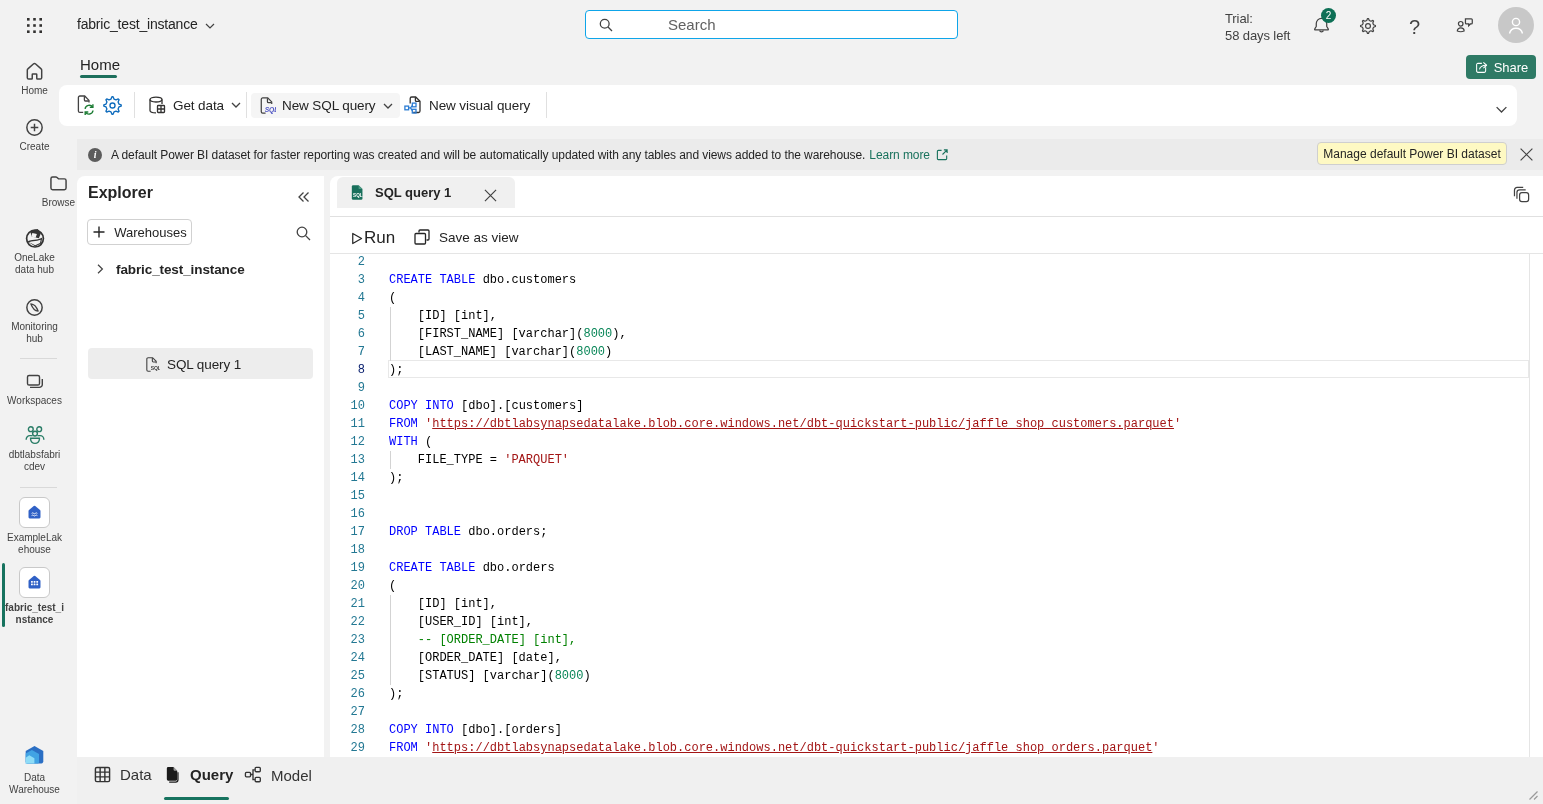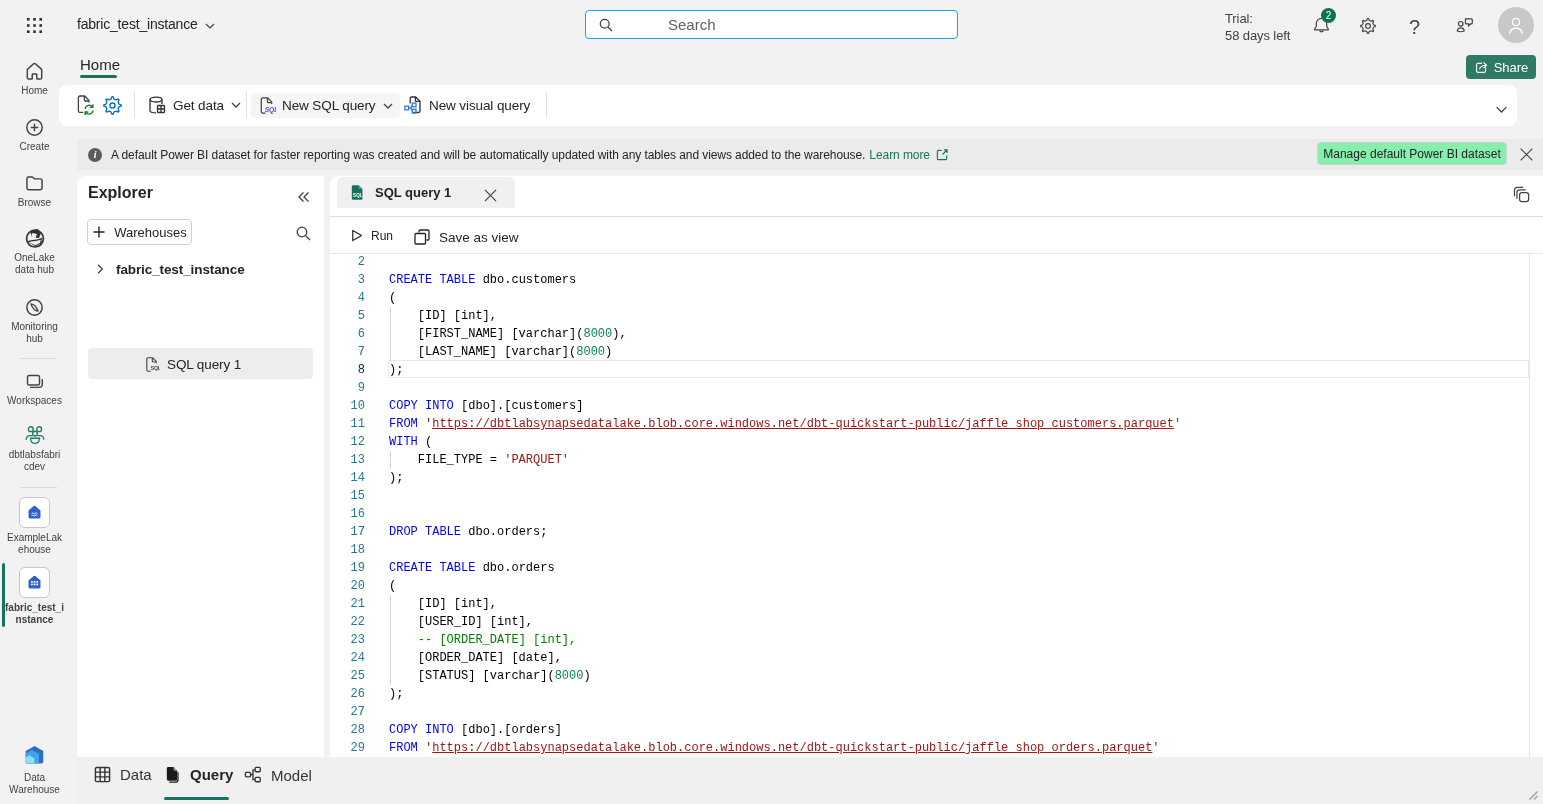--- a/index.html
+++ b/index.html
@@ -19,21 +19,21 @@
   #home-underline { left:80px; top:75px; width:37px; height:3px; background:#1d6f5c; border-radius:2px; }
   #share-btn { left:1466px; top:55px; width:70px; height:24px; background:#2e7a65; border-radius:4px; color:#fff; font-size:13px; display:flex; align-items:center; justify-content:center; gap:5px; }
   
   #ribbon { left:59px; top:85px; width:1458px; height:41px; background:#fff; border-radius:8px; }
   .rb { position:absolute; display:flex; align-items:center; font-size:13.5px; letter-spacing:-0.1px; color:#242424; gap:6px; height:26px; top:7px; white-space:nowrap; }
   .rsep { position:absolute; top:7px; width:1px; height:26px; background:#e0e0e0; }
   
   #banner { left:77px; top:139px; width:1466px; height:31px; background:#ebebeb; display:flex; align-items:center; font-size:12px; letter-spacing:-0.08px; color:#242424; white-space:nowrap; }
   #banner .info { width:14px; height:14px; border-radius:50%; background:#5c5c5c; color:#fff; font-size:10px; font-weight:bold; display:flex; align-items:center; justify-content:center; margin:0 9px 0 11px; font-family:"Liberation Serif",serif; font-style:italic; }
   #banner .learn { color:#19725d; margin-left:4px; }
-  #mng-btn { left:1317px; top:142px; width:190px; height:23px; background:#86efac; border:1px solid #cfcfcf; border-radius:4px; font-size:12px; color:#242424; display:flex; align-items:center; justify-content:center; }
+  #mng-btn { left:1317px; top:142px; width:190px; height:23px; background:#fef9c3; border:1px solid #cfcfcf; border-radius:4px; font-size:12px; color:#242424; display:flex; align-items:center; justify-content:center; }
   
   #rail { left:0; top:48px; width:77px; height:756px; }
   .rl { position:absolute; width:69px; text-align:center; font-size:10px; color:#424242; line-height:11.5px; }
   .rl svg { margin:0 auto; }
   .rdiv { position:absolute; left:20px; width:37px; height:1px; background:#d9d9d9; }
   .ritem-box { width:30px; height:30px; margin:0 auto; border:1px solid #c9c9c9; border-radius:6px; background:#fff; display:flex; align-items:center; justify-content:center; }
   
   #explorer { left:77px; top:176px; width:247px; height:581px; background:#fff; border-radius:8px 0 0 0;text-align:center; }
   #wh-btn { left:10px; top:43px; width:105px; height:26px; border:1px solid #d1d1d1; border-radius:4px; display:flex; align-items:center; justify-content:center; gap:8px; font-size:13px; color:#242424; }
   .trow { position:absolute; left:0; width:247px; height:32px; display:flex; align-items:center; font-size:13.5px; letter-spacing:-0.1px; color:#242424; }
@@ -234,21 +234,21 @@
   </div>
   <div class="rl" style="top:69px;">
     <svg width="21" height="21" viewBox="0 0 20 20">
         <g fill="none" stroke="#424242" stroke-width="1.4">
           <circle cx="10" cy="10" r="7.3"></circle>
           <path d="M10 6.4v7.2M6.4 10h7.2"></path>
         </g>
       </svg>
     <div style="margin-top:3px;">Create</div>
   </div>
-  <div class="rl" style="top:125px;">
+  <div class="rl" style="top:125px;margin-left:24px;">
     <svg width="21" height="21" viewBox="0 0 20 20">
         <path d="M2.8 5.4A1.6 1.6 0 014.4 3.8h3.1c.4 0 .8.16 1.1.45L10 5.6h5.6a1.6 1.6 0 011.6 1.6v7.2a1.6 1.6 0 01-1.6 1.6H4.4a1.6 1.6 0 01-1.6-1.6z" fill="none" stroke="#424242" stroke-width="1.4"></path>
       </svg>
     <div style="margin-top:3px;">Browse</div>
   </div>
   <div class="rl" style="top:179px;">
     <svg width="22" height="22" viewBox="0 0 22 22">
         <g>
           <circle cx="11" cy="11.6" r="8.4" fill="none" stroke="#333" stroke-width="1.7"></circle>
           <path d="M6.3 4.5L12.6 2.2a1.4 1.4 0 011.7.6l2.5 3.7-1.9 4.8-7.3-1.9z" fill="#333"></path>
@@ -382,21 +382,21 @@
   <div class="abs" style="left:1182px;top:9px;">
     <svg width="19" height="19" viewBox="0 0 20 20">
         <g fill="none" stroke="#424242" stroke-width="1.3">
           <rect x="8" y="8" width="9.5" height="9.5" rx="2.4"></rect>
           <path d="M5.2 14.4V8a2.8 2.8 0 012.8-2.8h6.4"></path>
           <path d="M2.6 11.8V5.4a2.8 2.8 0 012.8-2.8h6.4"></path>
         </g>
       </svg>
   </div>
   <div class="abs" id="tabline"></div>
-  <div class="abs" style="left:19px;top:52px;display:flex;align-items:center;gap:7px;font-size:12px;color:#242424;">
+  <div class="abs" style="left:19px;top:52px;display:flex;align-items:center;font-size:17px;color:#242424;">
     <svg width="15" height="15" viewBox="0 0 16 16">
         <path d="M4 2.6v10.8L13.4 8z" fill="none" stroke="#242424" stroke-width="1.3" stroke-linejoin="round"></path>
       </svg>
     <span>Run</span>
   </div>
   <div class="abs" style="left:83px;top:52px;display:flex;align-items:center;gap:8px;font-size:13.5px;color:#242424;">
     <svg width="18" height="18" viewBox="0 0 18 18">
         <g fill="none" stroke="#242424" stroke-width="1.3">
           <path d="M6 4.5V3a1 1 0 011-1h8a1 1 0 011 1v8a1 1 0 01-1 1h-1.5"></path>
           <rect x="2" y="5.5" width="10.5" height="10.5" rx="1"></rect>

